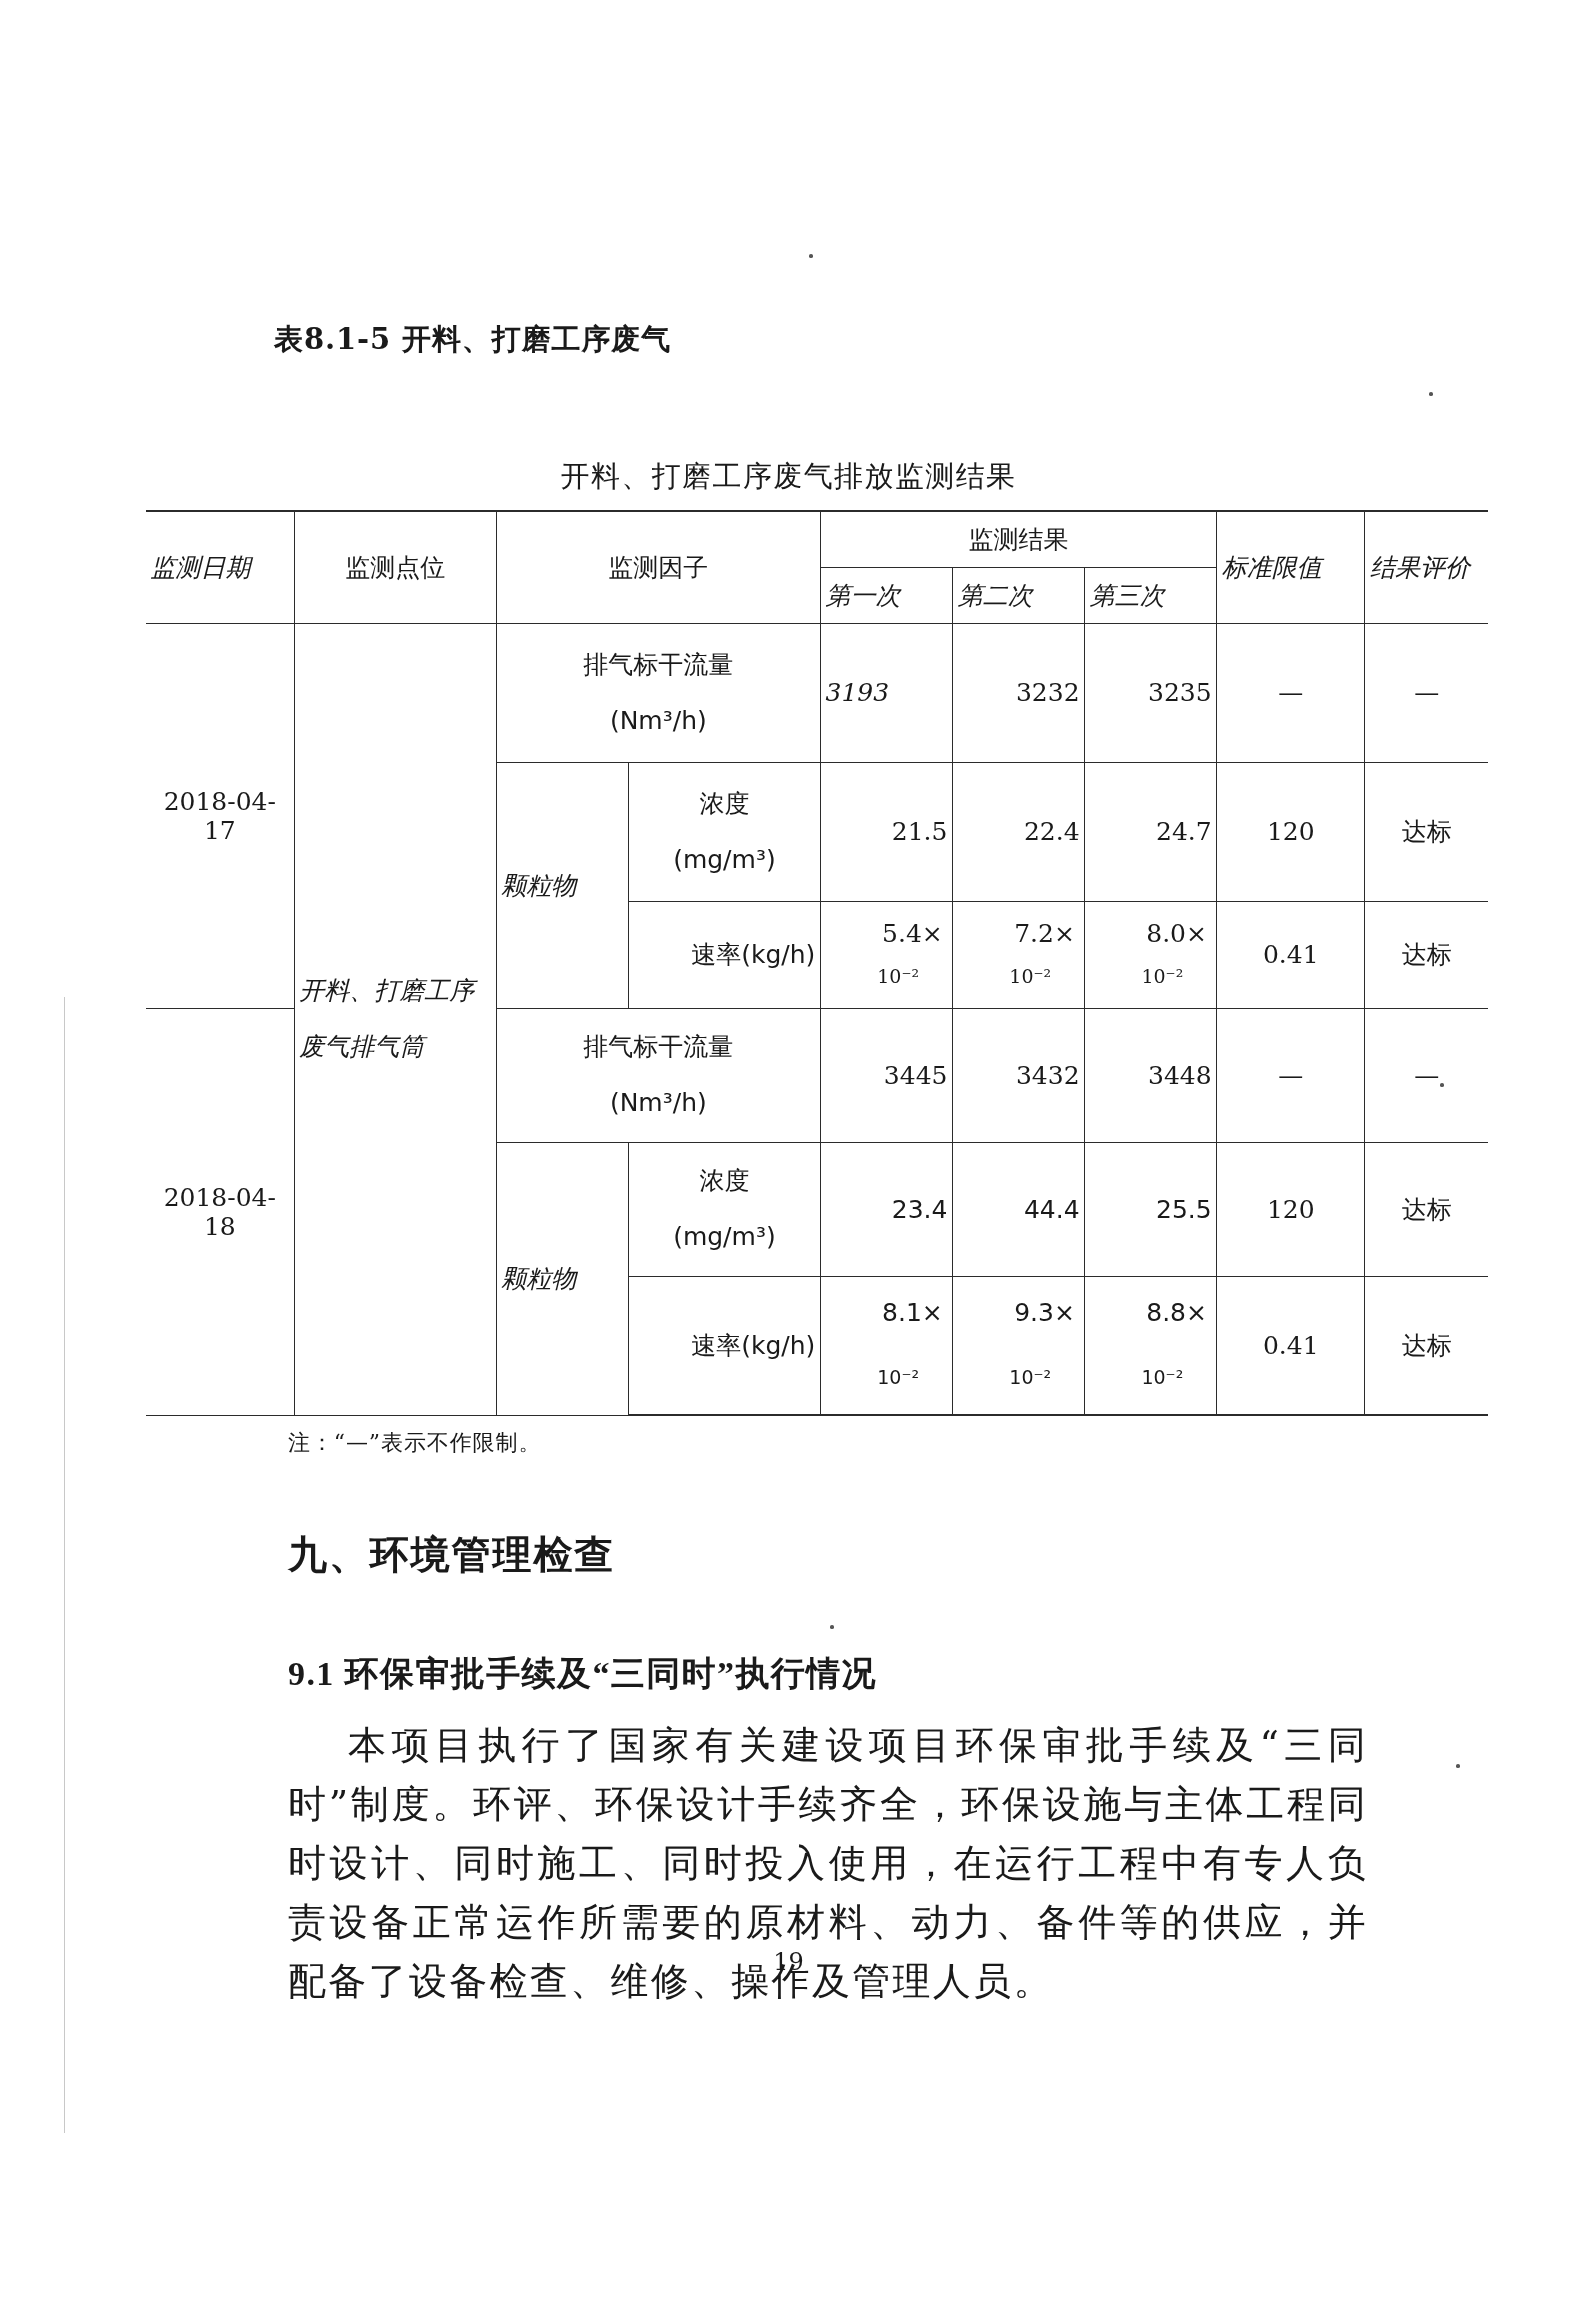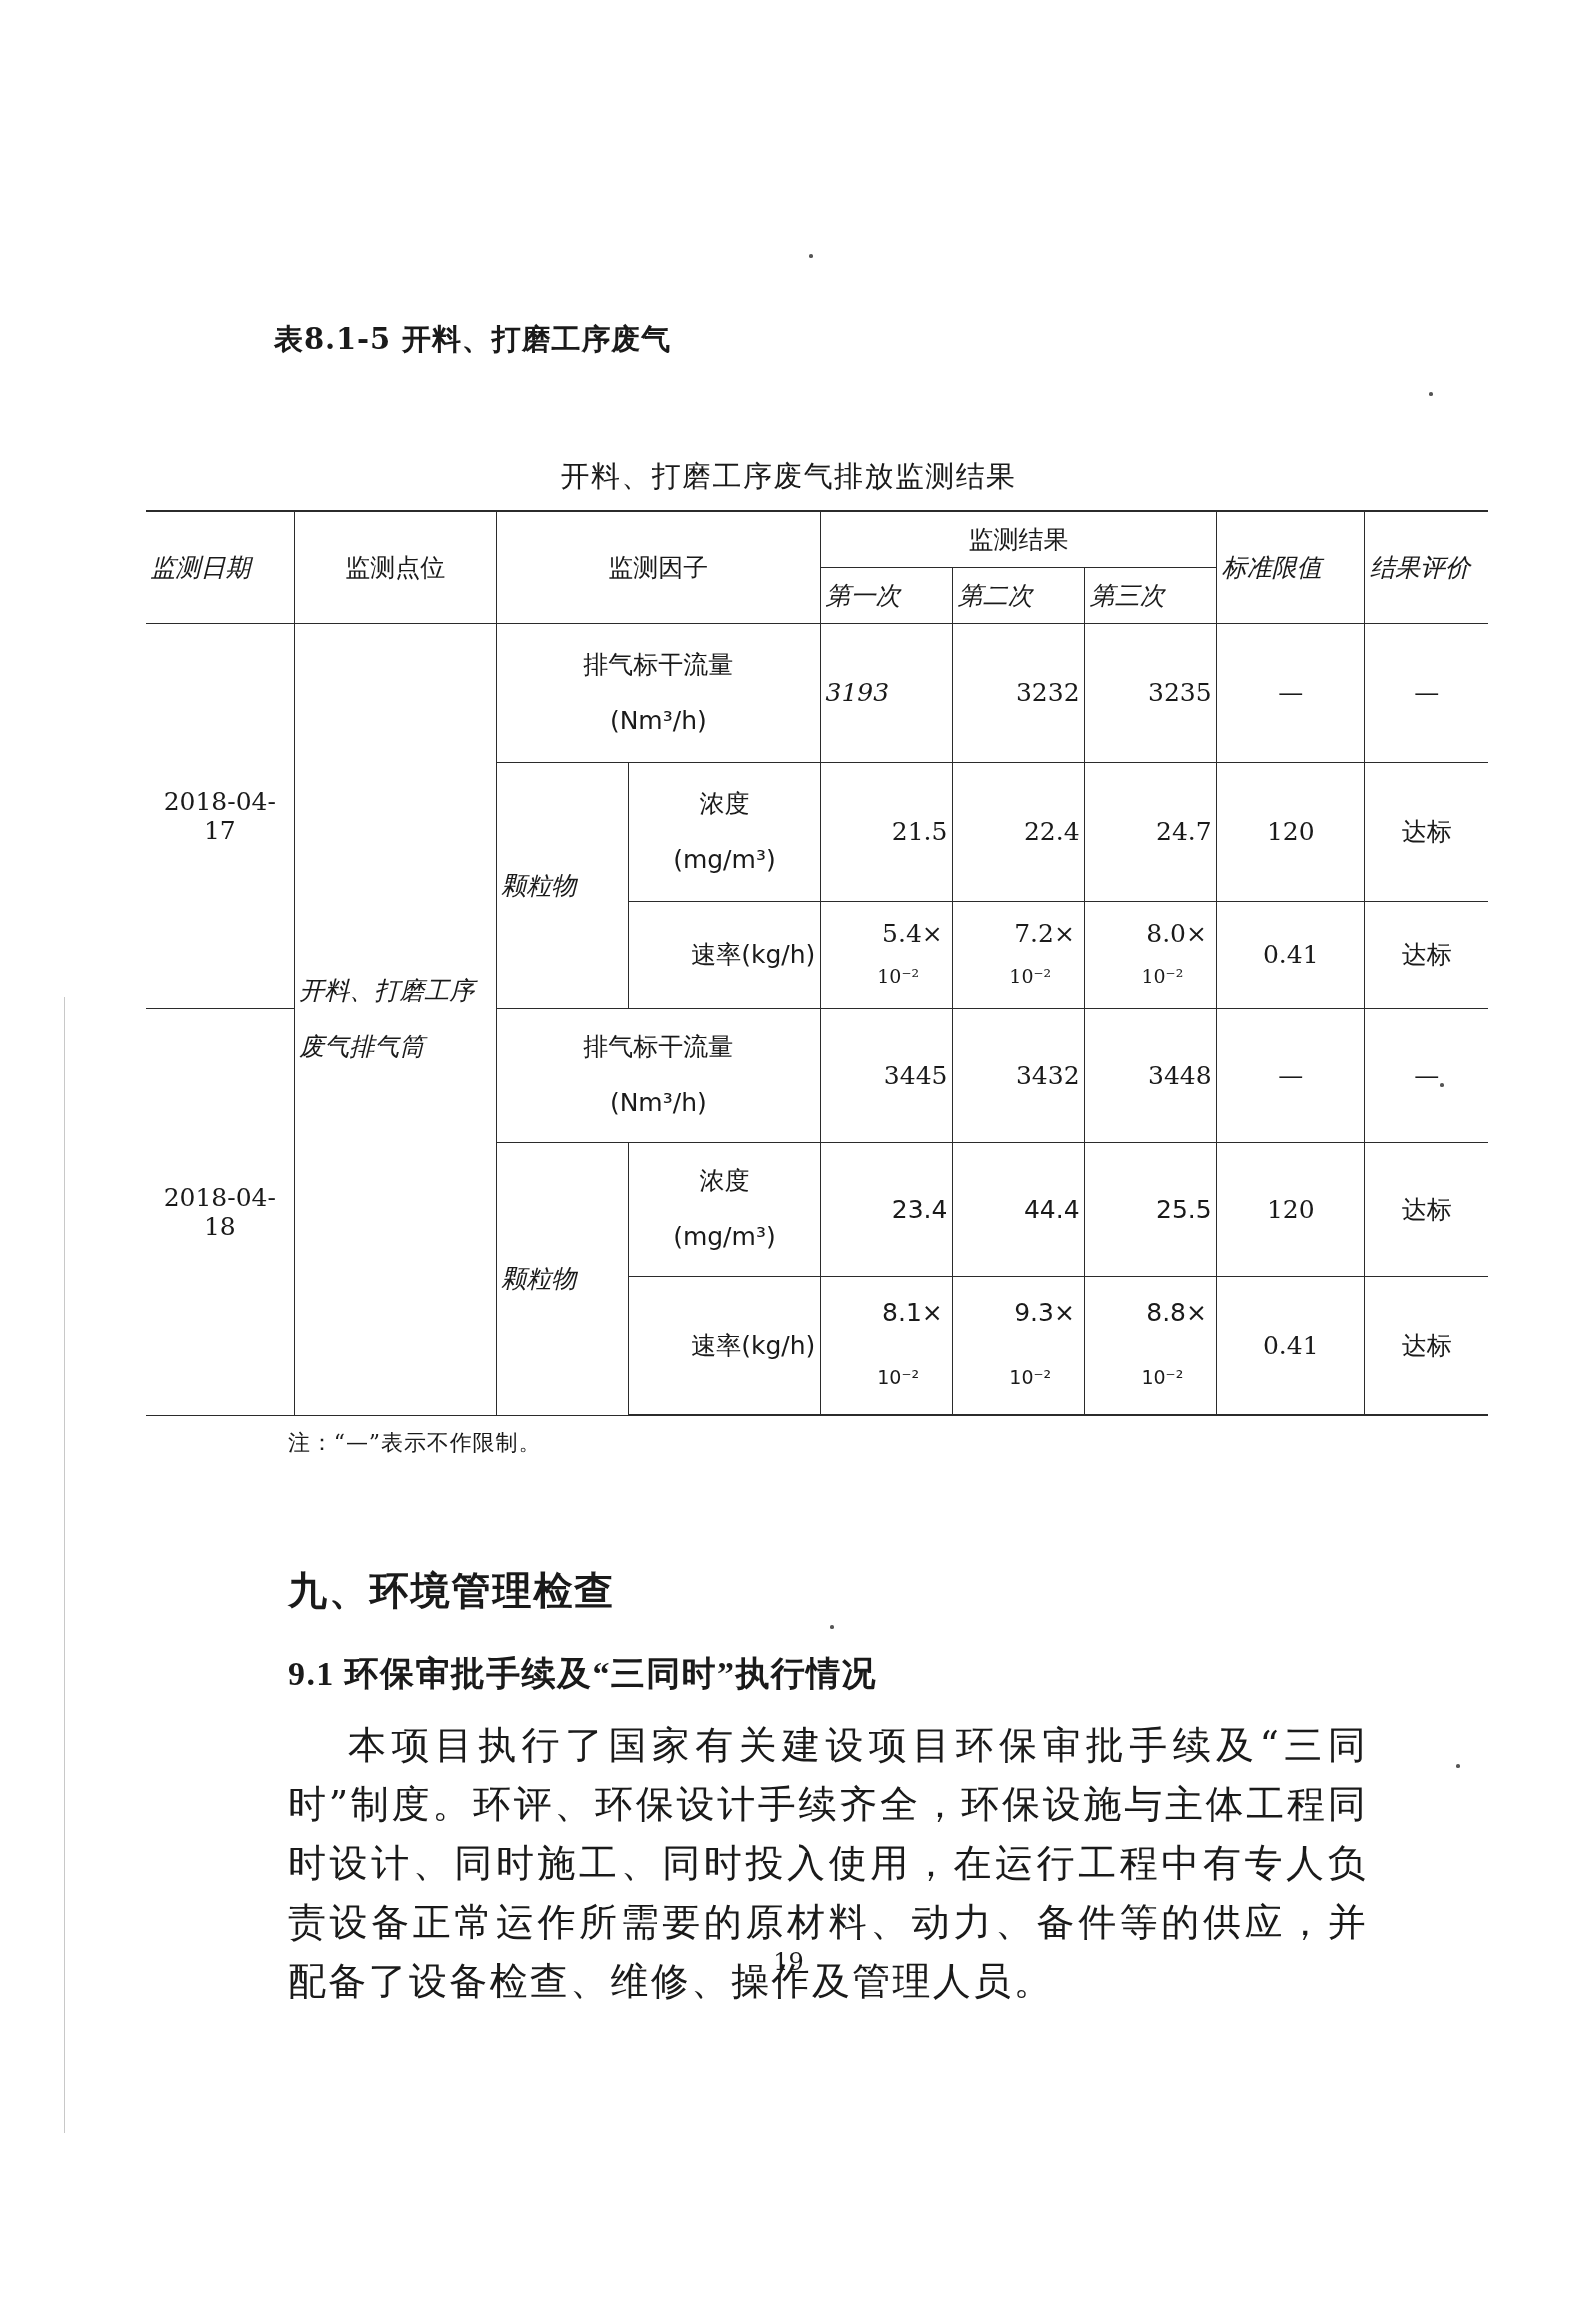--- a/index.html
+++ b/index.html
@@ -34,21 +34,21 @@
   .r { text-align: right; }
   .l { text-align: left; font-style: italic; }
   .unit { font-family: "DejaVu Sans", "Liberation Sans", sans-serif; font-size: 25px; }
   .stack { line-height: 56px; }
   .rate-val { line-height: 42px; text-align: right; padding-right: 9.3px !important; }
   .rate-val .exp { display: block; text-align: center; padding-left: 28px; font-size: 19px; }
   .note {
     position: absolute; left: 288px; top: 1428px; font-size: 22px; letter-spacing: 0.9px;
   }
   .section-h1 {
-    position: absolute; left: 288px; top: 1564px; font-size: 39px; font-weight: bold;
+    position: absolute; left: 288px; top: 1528px; font-size: 39px; font-weight: bold;
     letter-spacing: 1.9px;
   }
   .section-h2 {
     position: absolute; left: 288px; top: 1651px; font-size: 34px; font-weight: bold;
     letter-spacing: 1.4px;
     font-family: Liberation Serif, serif;
   }
   .body-text {
     position: absolute; left: 288px; top: 1716px; width: 1080px;
     font-size: 38px; line-height: 59px; letter-spacing: 2.3px; text-align: justify;

